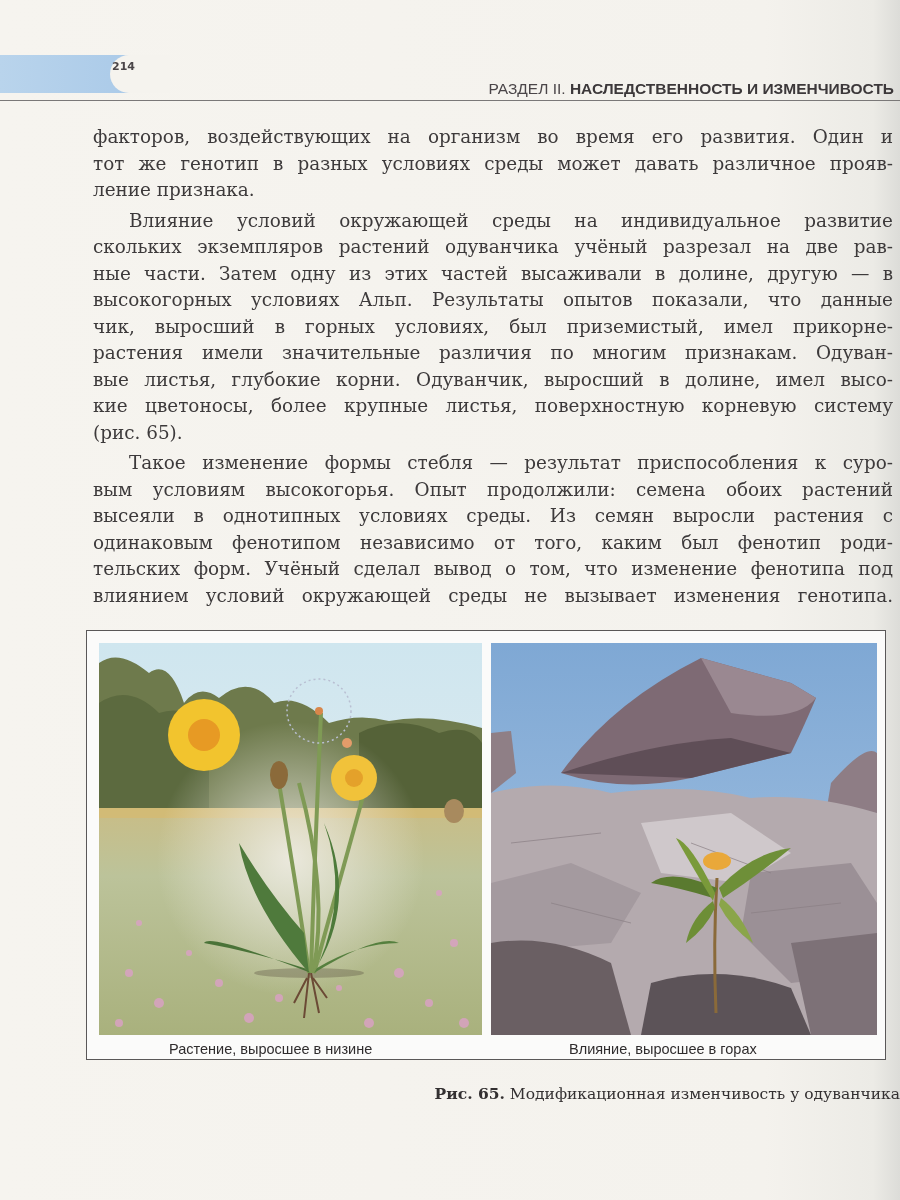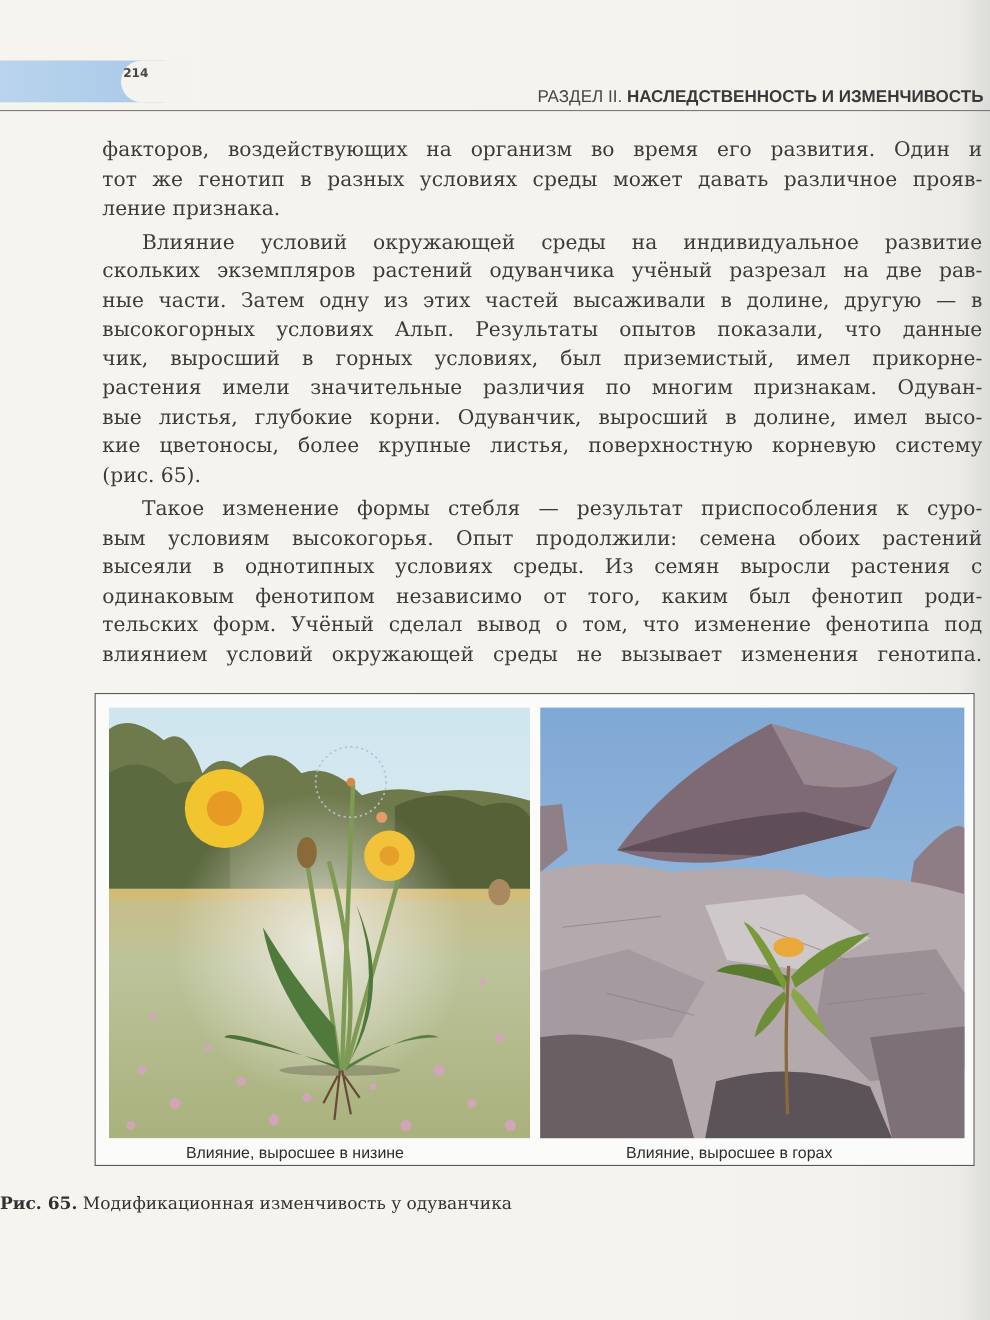--- a/index.html
+++ b/index.html
@@ -62,21 +62,21 @@
     .photo-right { left: 404px; width: 386px; }
     .photo svg { display: block; width: 100%; height: 100%; }
     .photo-caption {
       position: absolute; top: 410px;
       font-family: "Liberation Sans", "DejaVu Sans", sans-serif;
       font-size: 14.5px; color: #2f2c2d; white-space: nowrap;
     }
     .caption-left { left: 82px; }
     .caption-right { left: 482px; }
     .figure-caption {
-      position: absolute; left: 0; top: 1084px; width: 900px; text-align: left;
+      position: absolute; left: 0; top: 1084px; width: 900px; text-align: right;
       font-size: 15.5px; color: #333031;
     }
     .figure-caption .fig-num { font-weight: bold; }
   </style>
 </head>
 <body>
 
 <div class="page-shade"></div>
 
 <div class="header-tab"></div>
@@ -219,19 +219,19 @@
 
       <path d="M225 370 Q222 300 226 235" stroke="#8a6a3a" stroke-width="3" fill="none"></path>
       <path d="M226 245 Q180 225 160 240 Q190 245 222 255 Z" fill="#5a7a2f"></path>
       <path d="M228 245 Q260 210 300 205 Q270 230 232 255 Z" fill="#6e8f38"></path>
       <path d="M224 250 Q200 200 185 195 Q205 230 222 258 Z" fill="#7a9a3a"></path>
       <path d="M230 255 Q250 270 262 300 Q240 285 228 262 Z" fill="#8aa54a"></path>
       <path d="M222 258 Q200 275 195 300 Q215 285 224 265 Z" fill="#6d8e36"></path>
       <ellipse cx="226" cy="218" rx="14" ry="9" fill="#e9a83a"></ellipse>
     </svg>
   </div>
-  <div class="photo-caption caption-left">Влияние, выросшее в низине</div>
+  <div class="photo-caption caption-left">Растение, выросшее в низине</div>
   <div class="photo-caption caption-right">Влияние, выросшее в горах</div>
 </div>
 
 <div class="figure-caption">
   <span class="fig-num">Рис. 65.</span><span> Модификационная изменчивость у одуванчика</span>
 </div>
 
 </body></html>

